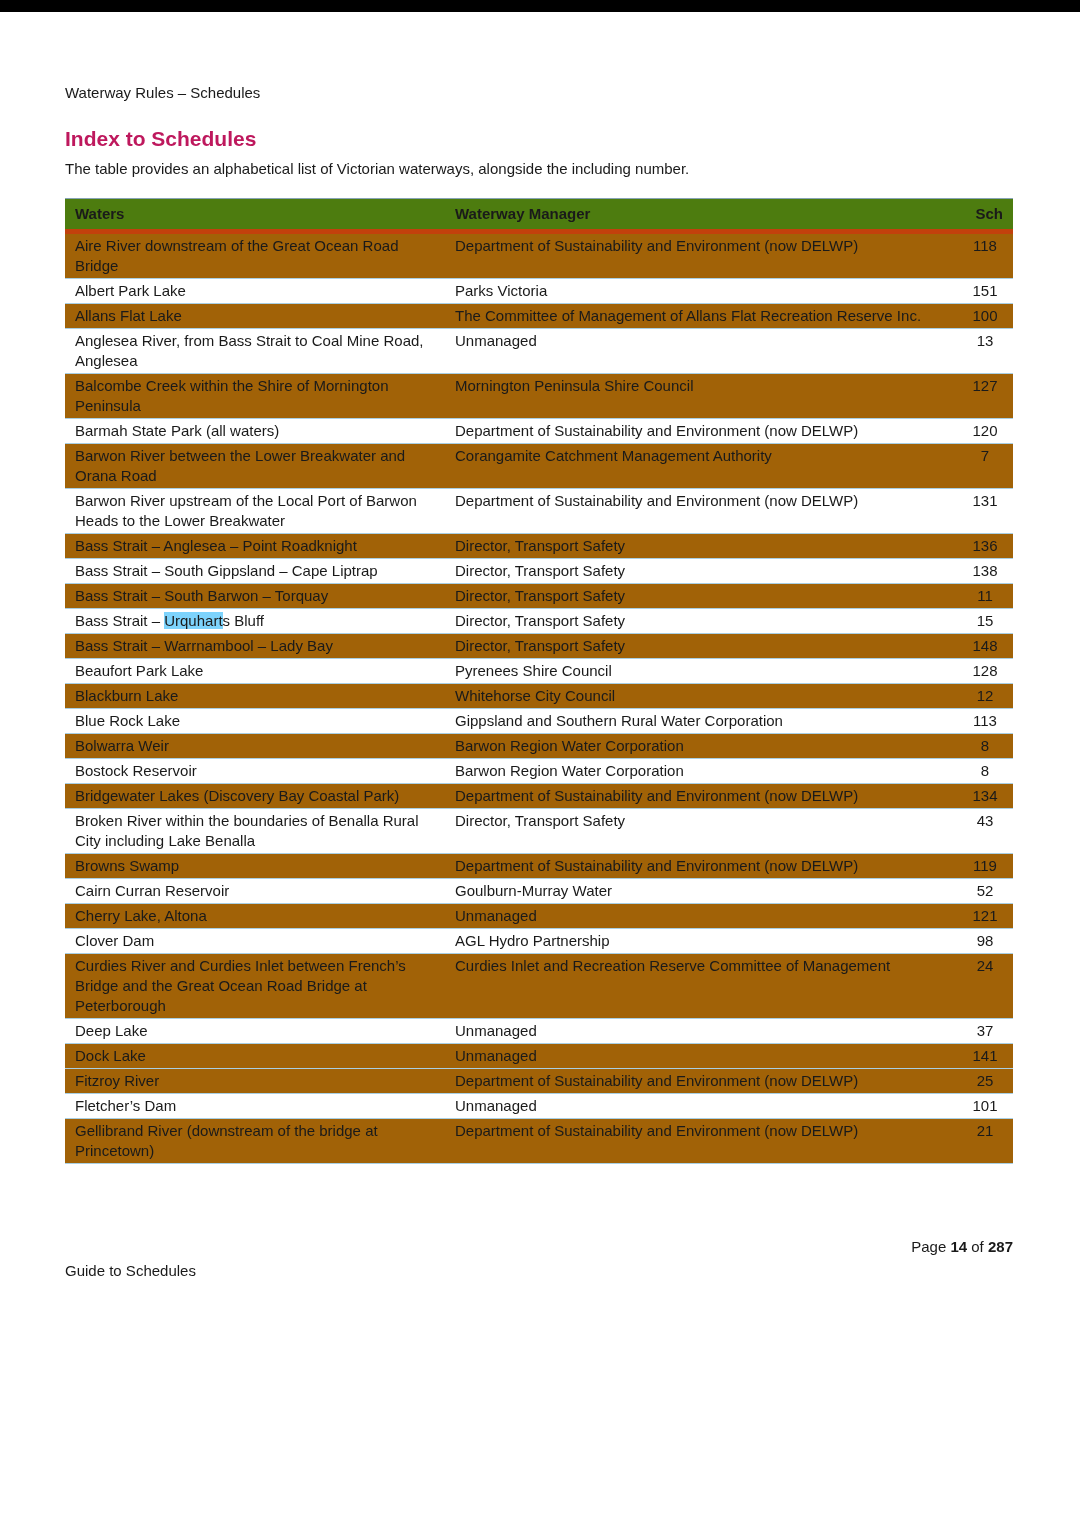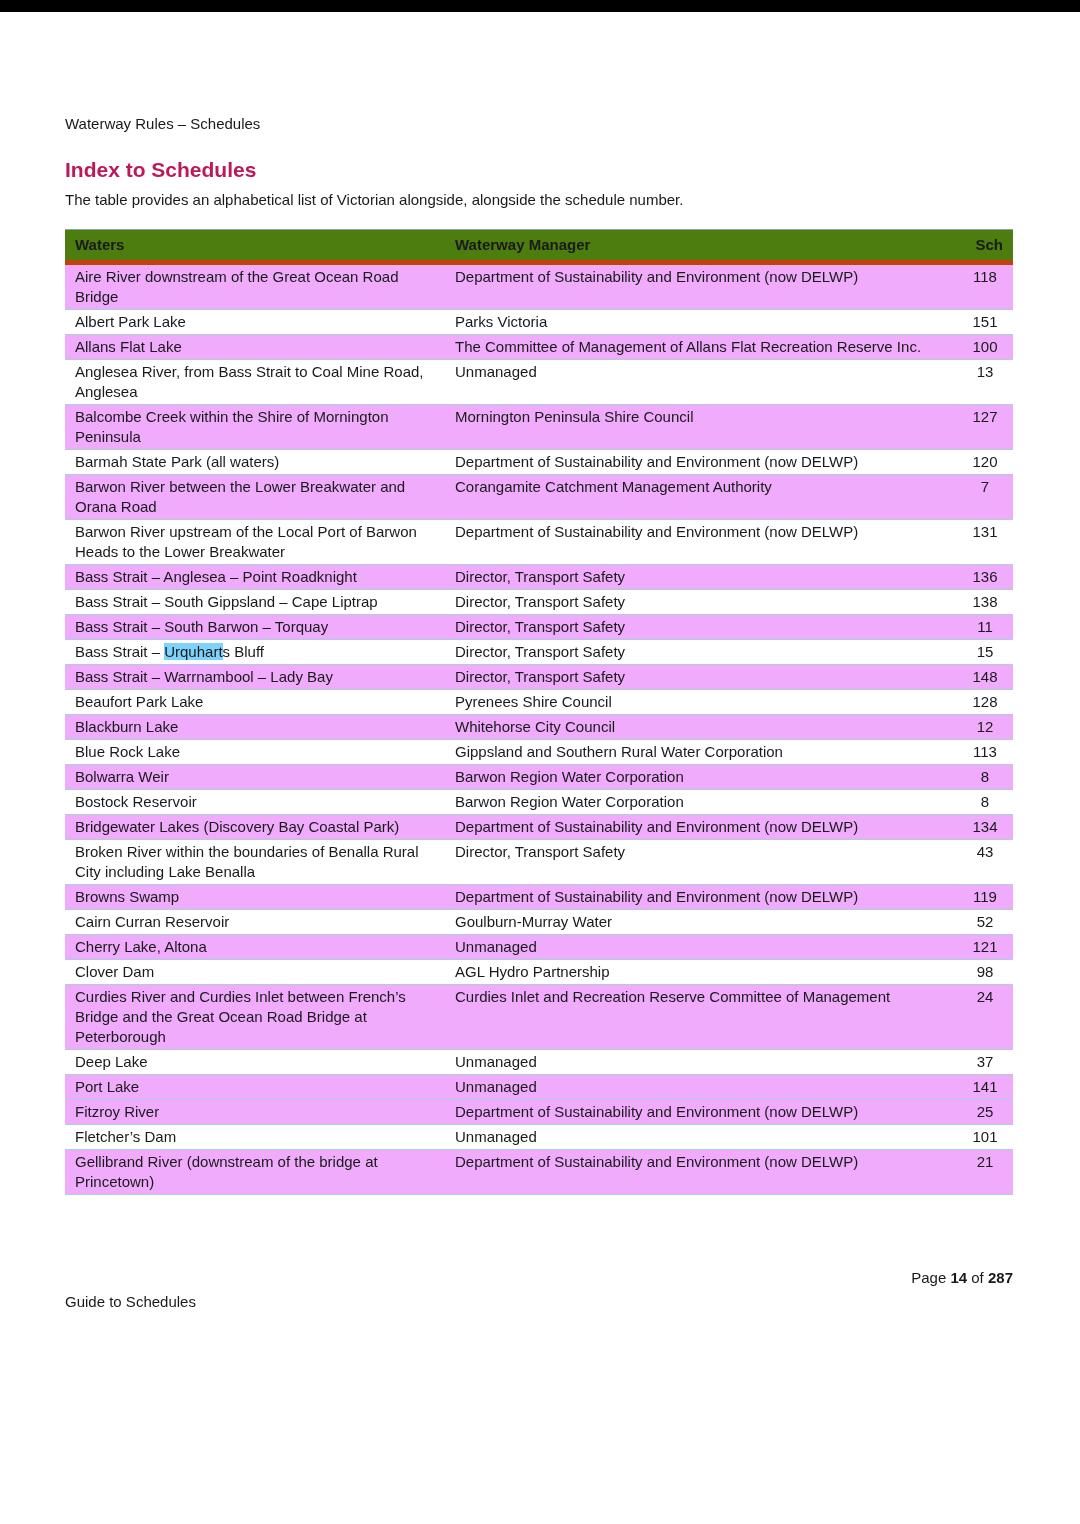--- a/index.html
+++ b/index.html
@@ -12,21 +12,21 @@
     position: relative;
   }
   .top-bar {
     width: 1080px; height: 12px;
     background: #000000;
   }
   .page {
     padding: 0 67px 0 65px;
   }
   .doc-header {
-    margin-top: 103px;
+    margin-top: 72px;
     font-size: 15px;
     color: #1a1a1a;
   }
   .section-title {
     margin-top: 26px;
     font-size: 21px;
     font-weight: bold;
     color: #be185d;
   }
   .intro {
@@ -57,21 +57,21 @@
   table.schedule th.sch { text-align: right; }
   table.schedule td {
     vertical-align: top;
     padding: 2px 10px;
     line-height: 20px;
     border-bottom: 1px solid #a9cfe3;
     color: #1a1a1a;
     word-wrap: break-word;
   }
   table.schedule td.col-sch { text-align: center; }
-  tr.stripe td { background: #f0abfc; }
+  tr.stripe td { background: #a16207; }
   .hl {
     background: #7dd3fc;
   }
   .footer {
     width: 948px;
     margin-top: 74px;
   }
   .footer-page {
     text-align: right;
     font-size: 15px;
@@ -87,21 +87,21 @@
 <body>
 
 <div class="top-bar"></div>
 
 <div class="page">
 
   <div class="doc-header">Waterway Rules – Schedules</div>
 
   <div class="section-title">Index to Schedules</div>
 
-  <div class="intro">The table provides an alphabetical list of Victorian alongside, alongside the schedule number.</div>
+  <div class="intro">The table provides an alphabetical list of Victorian waterways, alongside the including number.</div>
 
   <table class="schedule">
     <colgroup>
       <col class="c-waters">
       <col class="c-manager">
       <col class="c-sch">
     </colgroup>
     <thead>
       <tr>
         <th>Waters</th>
@@ -234,21 +234,21 @@
           <td class="col-waters">Curdies River and Curdies Inlet between French’s Bridge and the Great Ocean Road Bridge at Peterborough</td>
           <td class="col-manager">Curdies Inlet and Recreation Reserve Committee of Management</td>
           <td class="col-sch">24</td>
         </tr>
         <tr>
           <td class="col-waters">Deep Lake</td>
           <td class="col-manager">Unmanaged</td>
           <td class="col-sch">37</td>
         </tr>
         <tr class="stripe">
-          <td class="col-waters">Port Lake</td>
+          <td class="col-waters">Dock Lake</td>
           <td class="col-manager">Unmanaged</td>
           <td class="col-sch">141</td>
         </tr>
         <tr class="stripe">
           <td class="col-waters">Fitzroy River</td>
           <td class="col-manager">Department of Sustainability and Environment (now DELWP)</td>
           <td class="col-sch">25</td>
         </tr>
         <tr>
           <td class="col-waters">Fletcher’s Dam</td>

